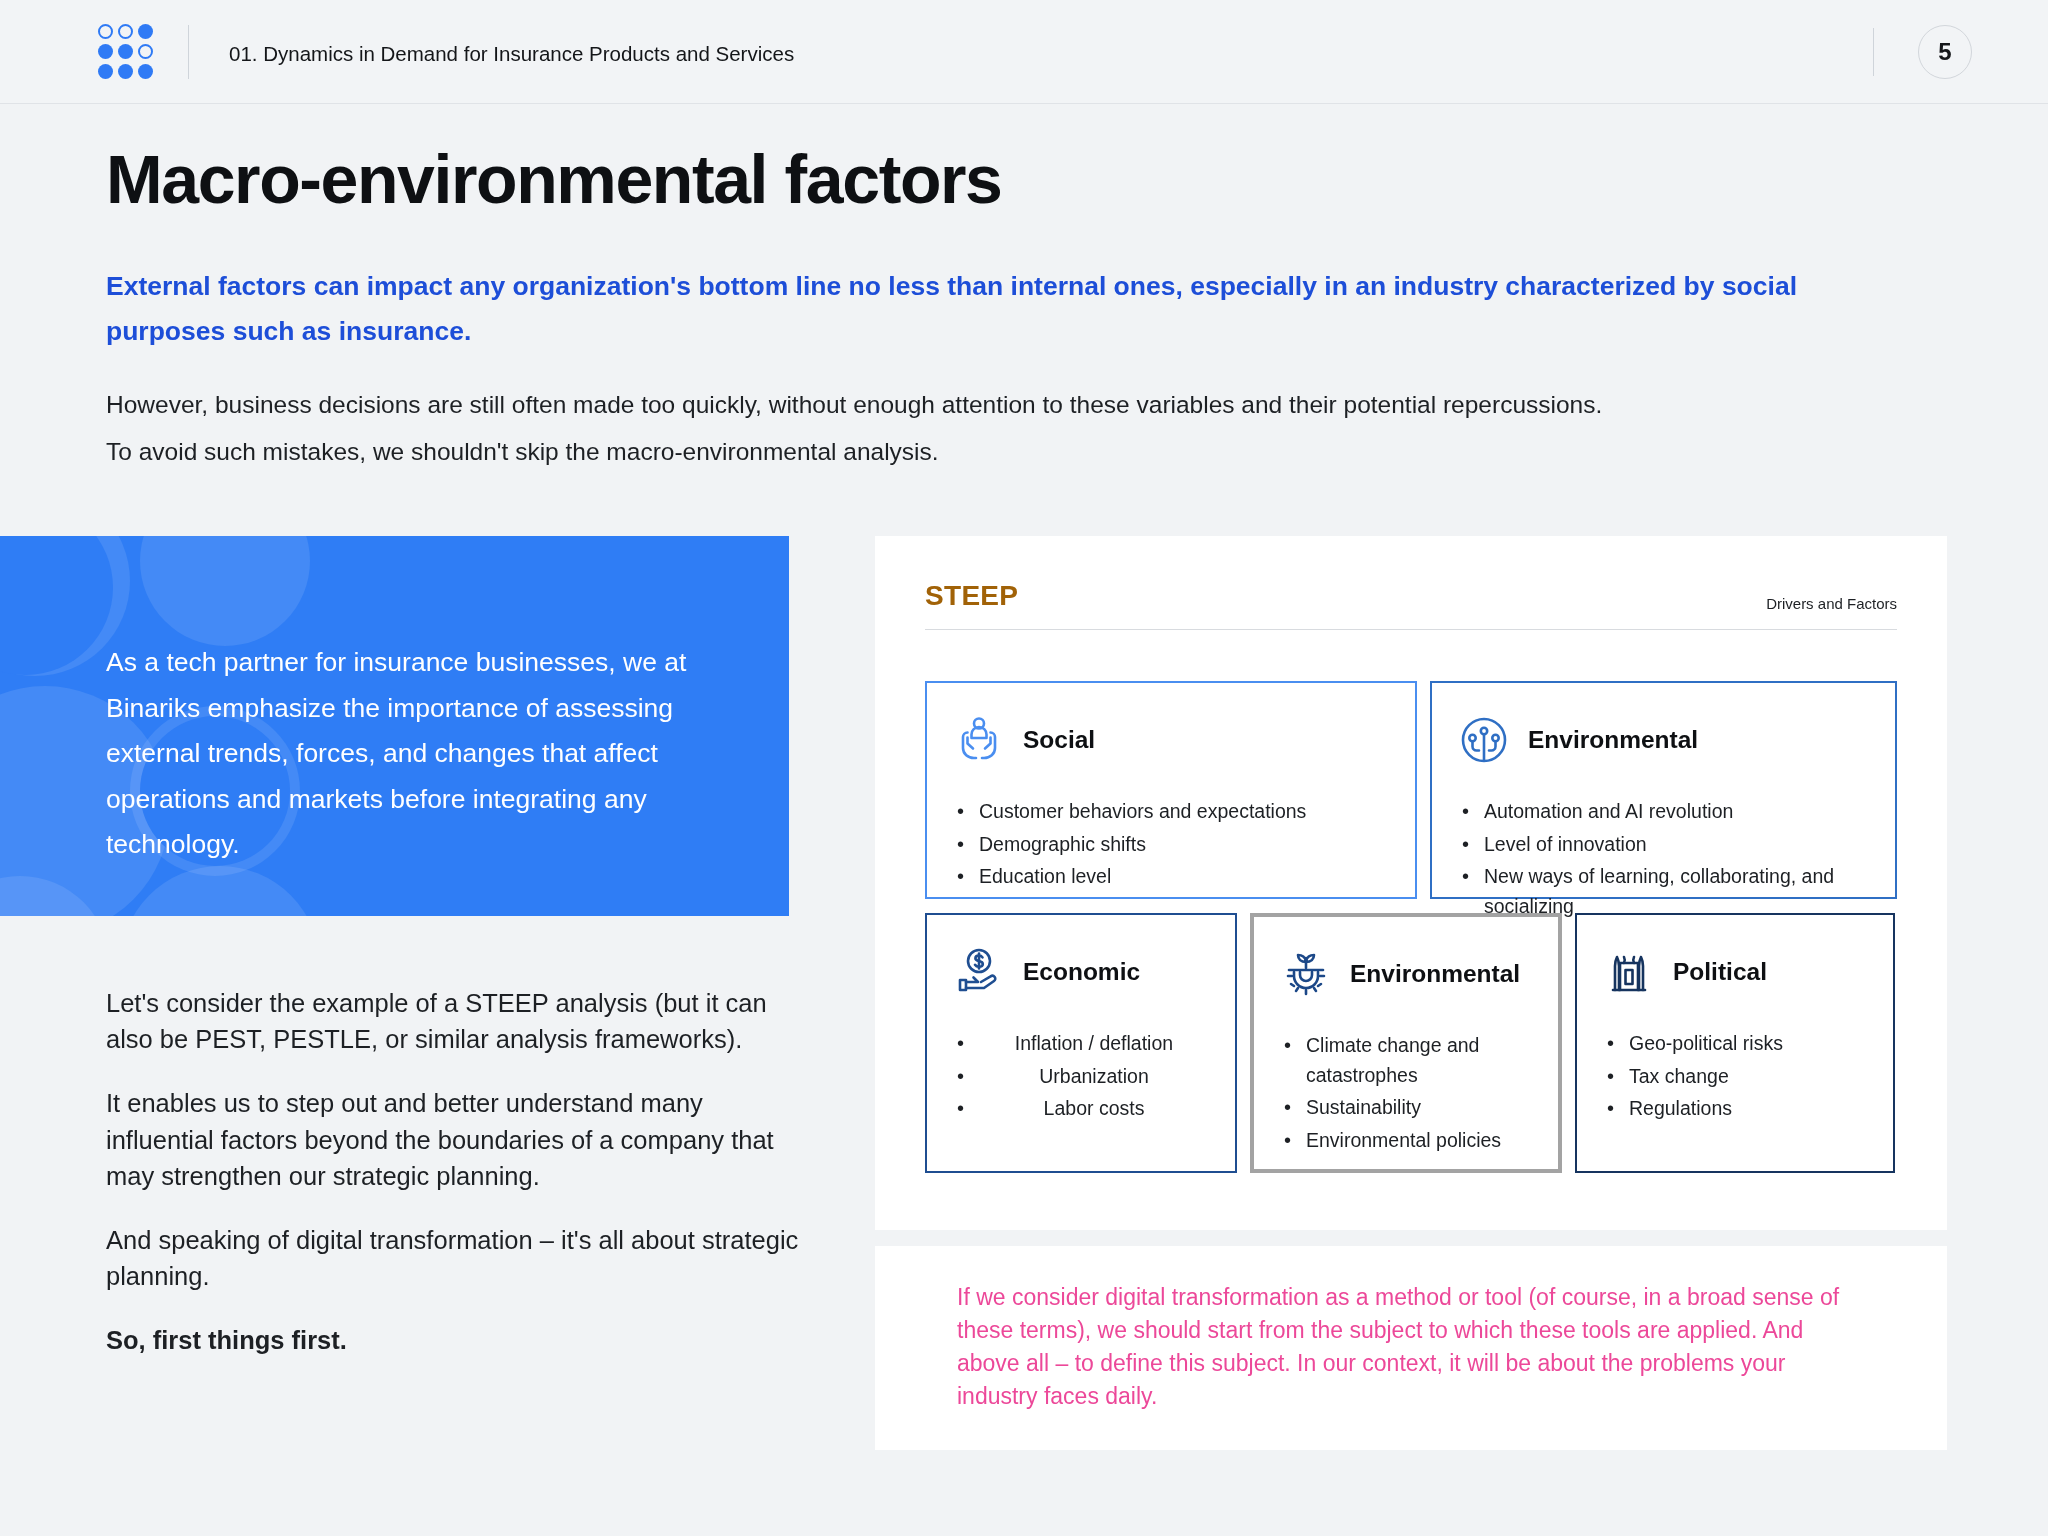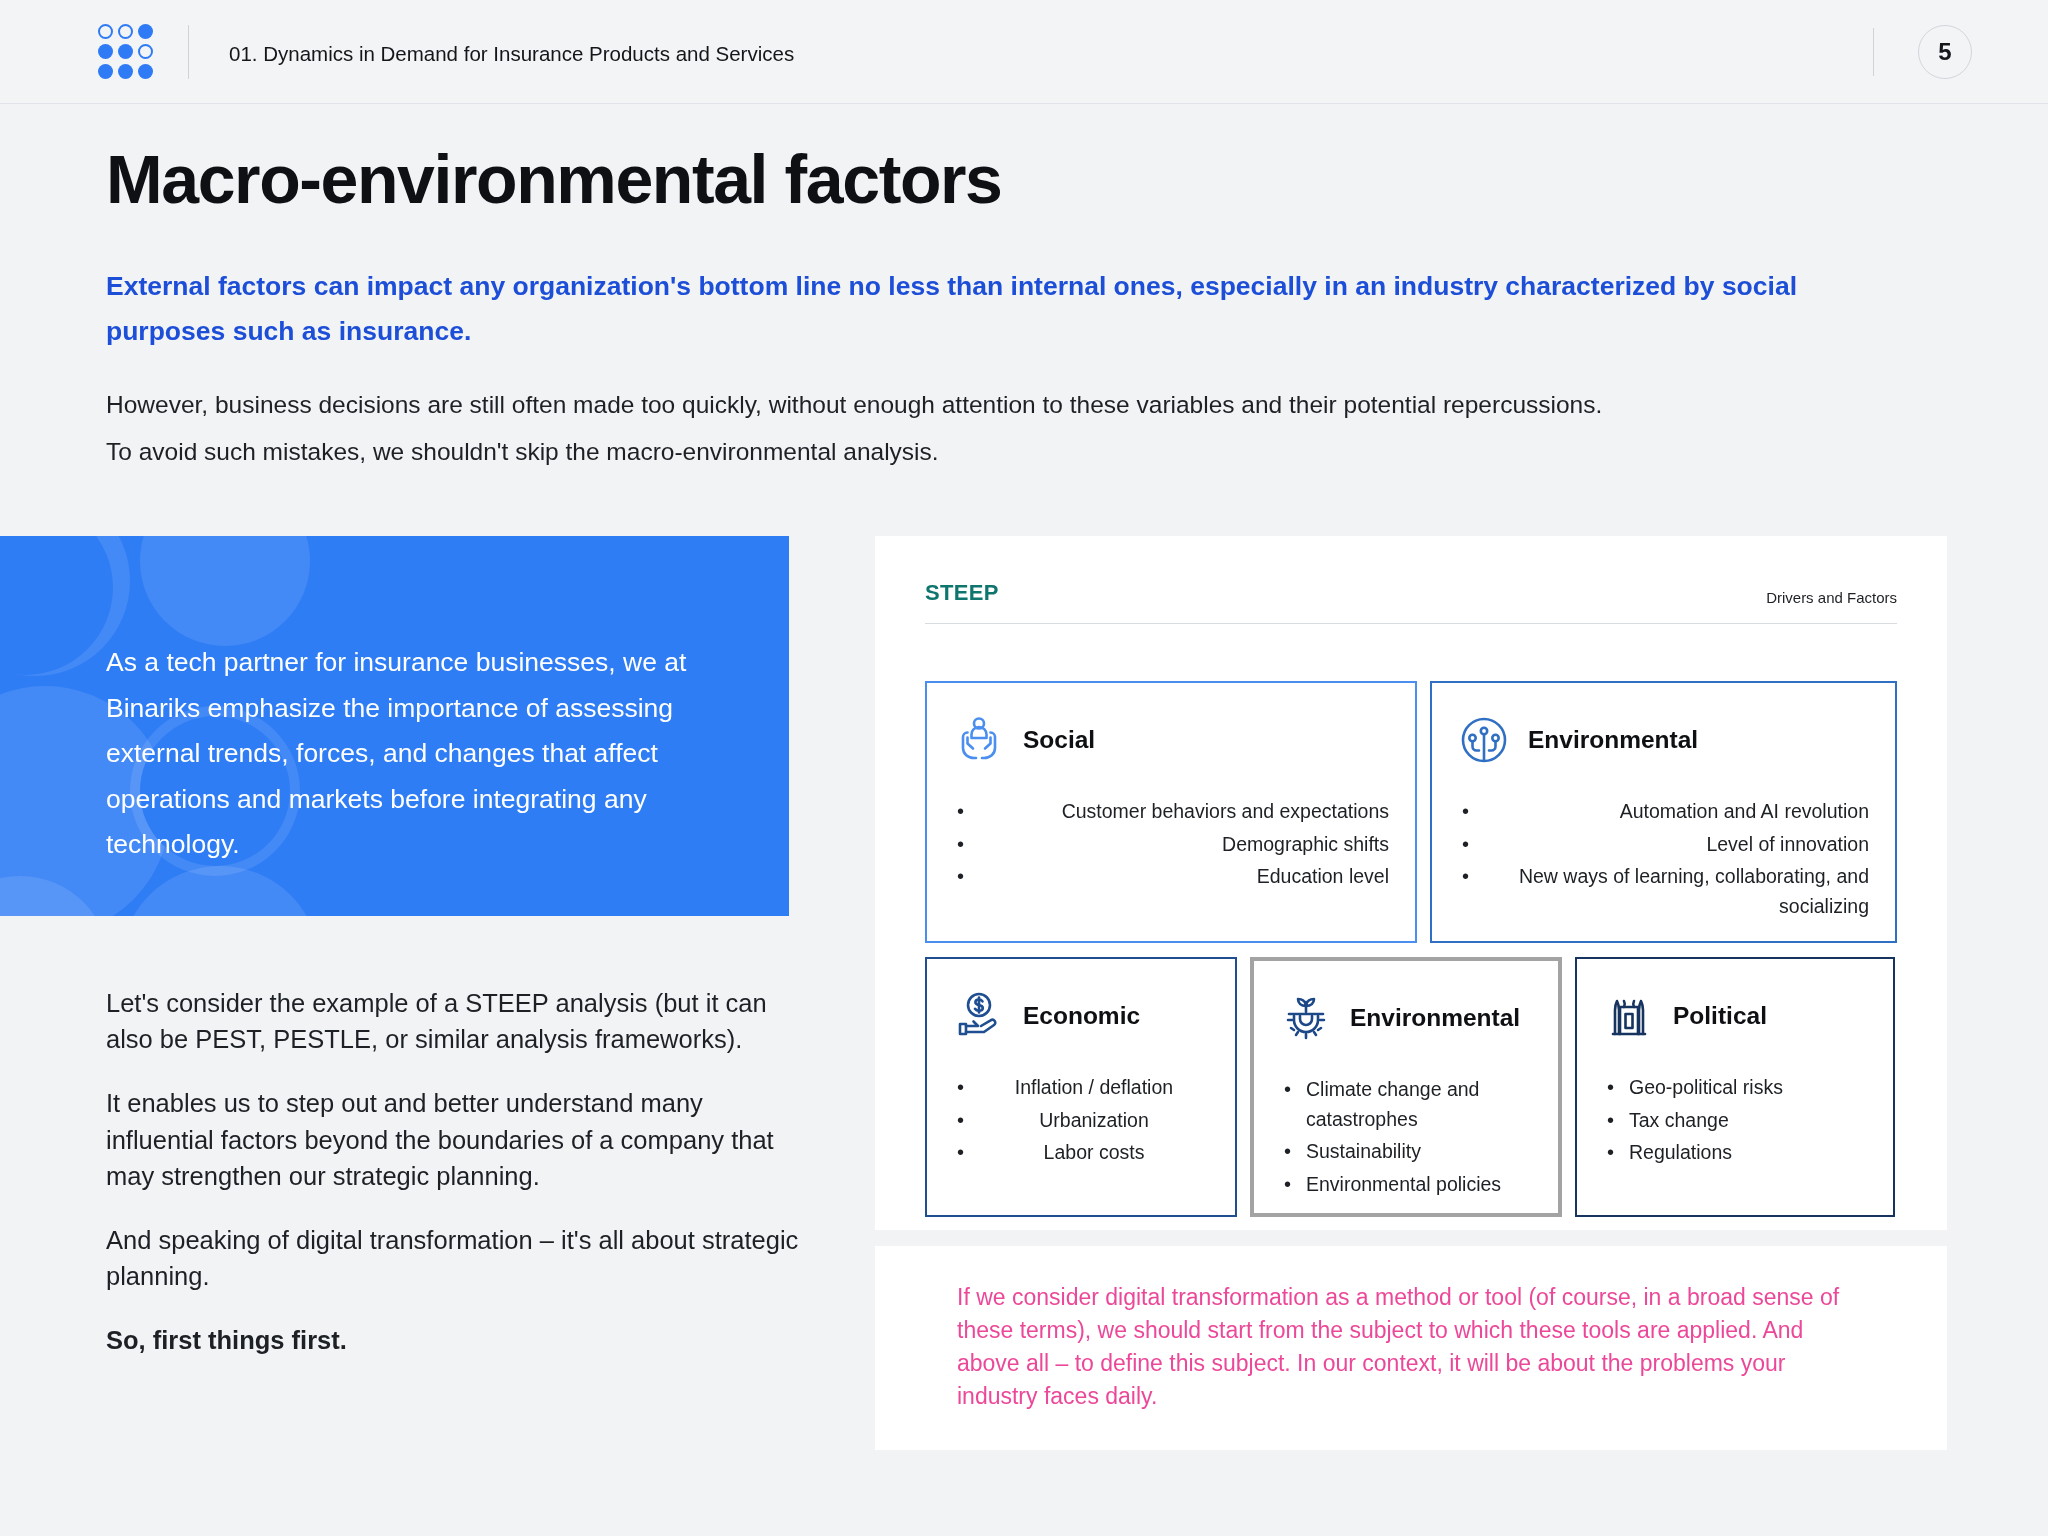--- a/index.html
+++ b/index.html
@@ -105,28 +105,28 @@
   
   .steep-panel {
     position: absolute; left: 875px; top: 536px; width: 1072px; height: 694px;
     background: #ffffff;
   }
   .steep-head {
     position: absolute; left: 50px; top: 44px; width: 972px;
     display: flex; justify-content: space-between; align-items: flex-end;
     padding-bottom: 17px; border-bottom: 1px solid #d8dbdf;
   }
-  .steep-title { font-size: 22px; font-weight: bold; color: #0f766e; letter-spacing: 0.3px; }
+  .steep-title { font-size: 28px; font-weight: bold; color: #a16207; letter-spacing: 0.3px; }
   .steep-right { font-size: 15px; color: #1d2024; }
 
   .card-grid {
     position: absolute; left: 50px; top: 145px; width: 972px;
   }
   .row { display: flex; gap: 13px; }
-  .row.top { height: 262px; margin-bottom: 14px; text-align: right; }
+  .row.top { height: 218px; margin-bottom: 14px; }
   .row.bottom { height: 260px; }
   .card {
     background: #ffffff; position: relative;
     padding: 22px 26px 10px 26px;
   }
   .card.social { border: 2px solid #4a8ef0; width: 492px; }
   .card.tech   { border: 2px solid #2f6fc4; width: 467px; }
   .card.econ   { border: 2px solid #1f4e91; width: 312px; text-align: center; }
   .card.envir  { border: 4px solid #a3a3a3; width: 312px; }
   .card.pol    { border: 2px solid #16345f; width: 320px; }

